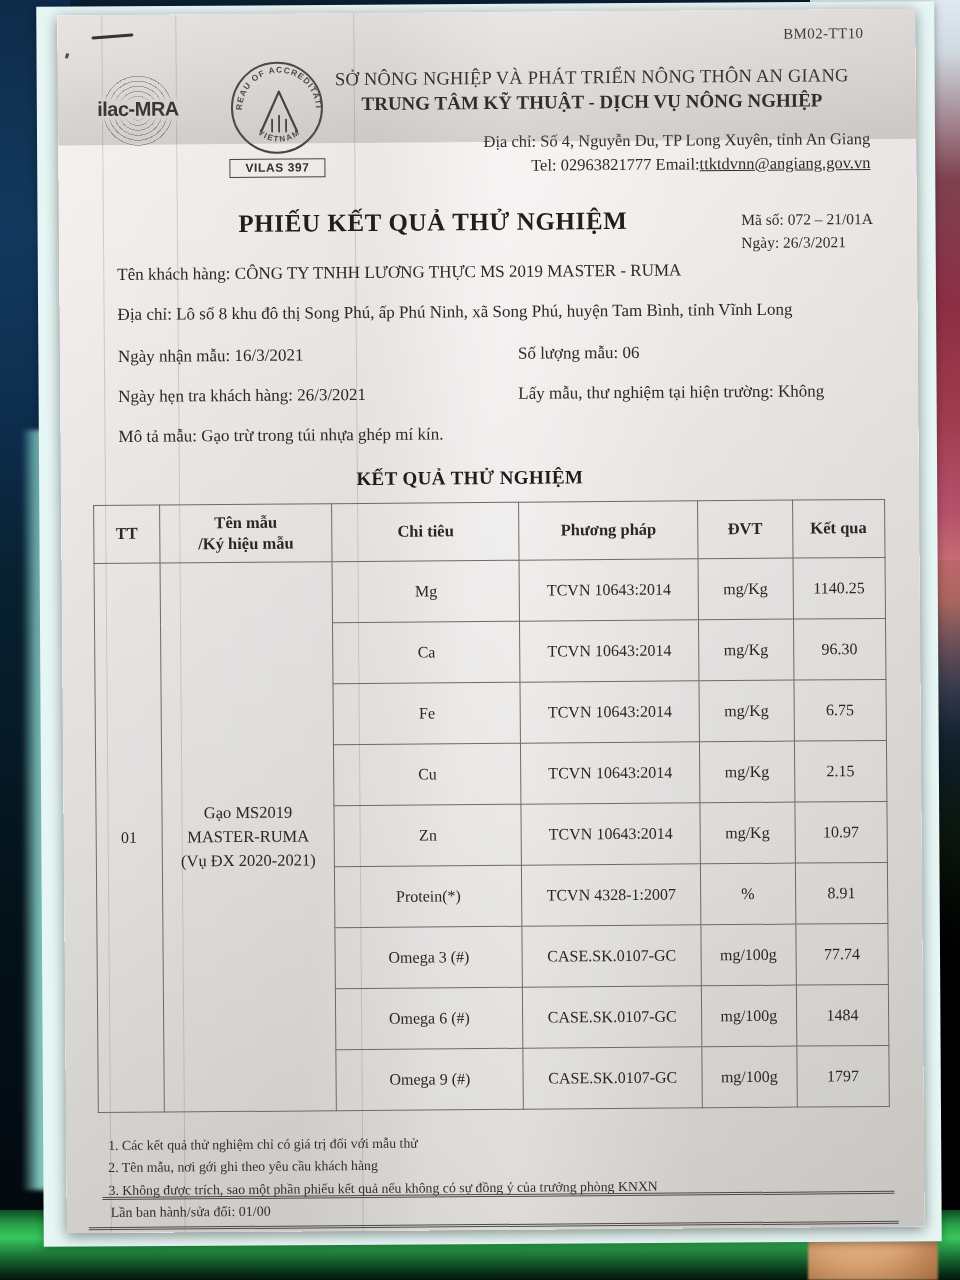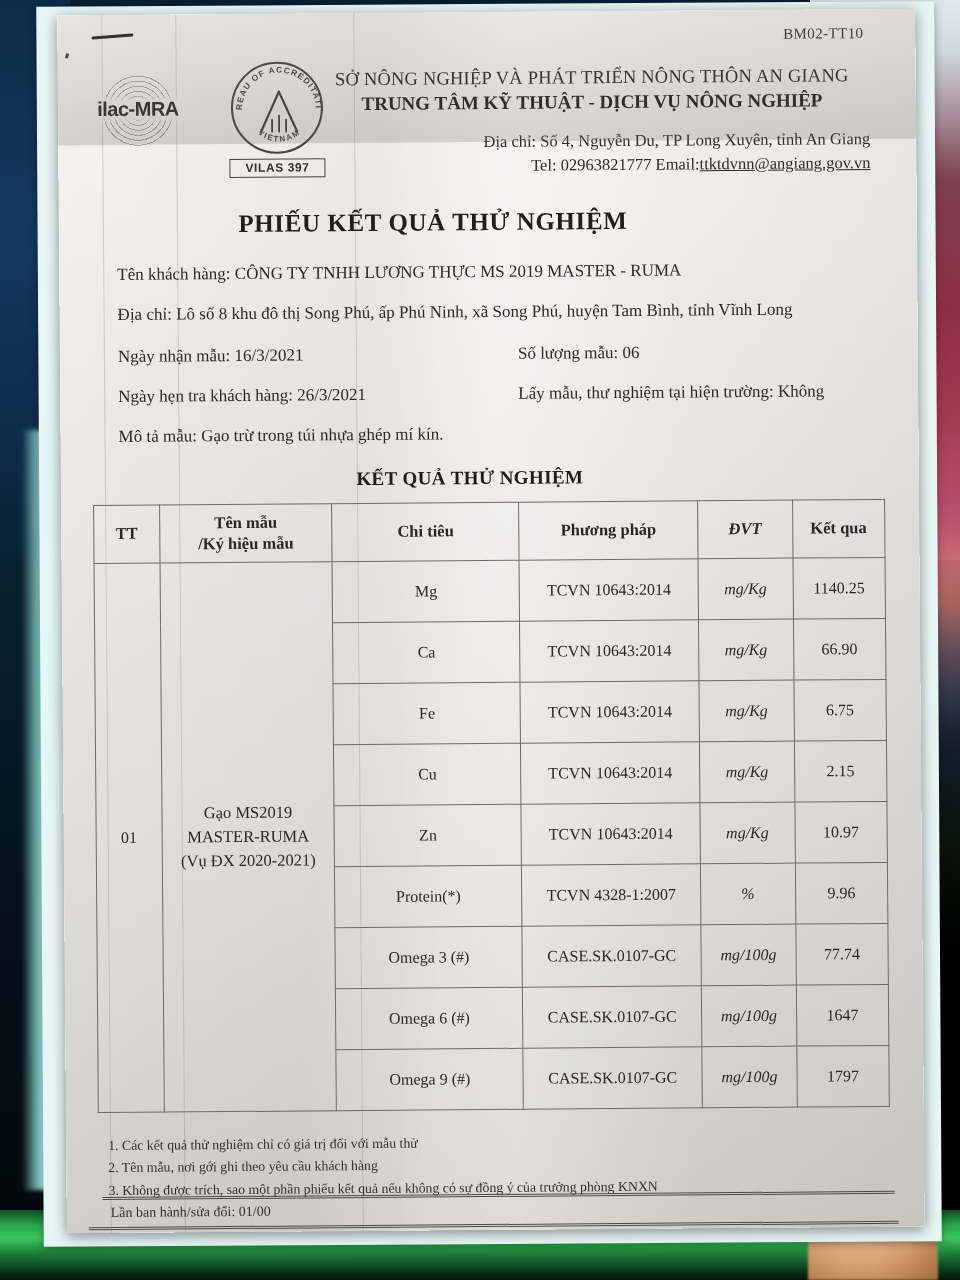--- a/index.html
+++ b/index.html
@@ -204,21 +204,21 @@
     padding: 4px 3px;
     font-weight: normal;
     background: rgba(255,255,255,0.06);
   }
   table.results thead th { font-weight: 700; height: 58px; font-size: 16.5px; line-height:1.25; }
   table.results tbody td { height: 61px; }
   .col-tt     { width: 64px; }
   .col-name   { width: 168px; }
   .col-param  { width: 182px; }
   .col-method { width: 174px; }
-  .col-unit   { width: 92px; font-style: italic; }
+  .col-unit   { width: 92px; }
   .col-result { width: 90px; }
   .cell-name { line-height: 1.45; font-size: 16.5px; }
   .cell-result { font-size: 16px; }
 
   
   .notes { position:absolute; left: 42px; right: 40px; top: 1120px; font-size: 13.8px; line-height: 1.55; color:#33302c; }
   .notes div { margin-bottom: 1px; }
   .rule {
     position:absolute; left: 36px; right: 30px; top: 1182px;
     border-top: 1px solid #4d4945; height: 3px; border-bottom: 1px solid #4d4945;
@@ -294,20 +294,24 @@
         </div>
 
         <div class="addr">
           <div class="l">Địa chỉ: Số 4, Nguyễn Du, TP Long Xuyên, tỉnh An Giang</div>
           <div class="l"><span>Tel: 02963821777  Email:</span><span class="email-u">ttktdvnn@angiang.gov.vn</span></div>
         </div>
       </div>
 
       <div class="title-wrap">
         <div class="title">PHIẾU KẾT QUẢ THỬ NGHIỆM</div>
+        <div class="code-block">
+          <div>Mã số: 072 – 21/01A</div>
+          <div>Ngày: 26/3/2021</div>
+        </div>
       </div>
 
       <div class="info">
         <div class="row">
           <span>Tên khách hàng:</span>
           <span>CÔNG TY TNHH LƯƠNG THỰC MS 2019 MASTER - RUMA</span>
         </div>
         <div class="row tall">
           <span>Địa chỉ:</span>
           <span>Lô số 8 khu đô thị Song Phú, ấp Phú Ninh, xã Song Phú, huyện Tam Bình, tỉnh Vĩnh Long</span>
@@ -351,21 +355,21 @@
               </td>
               <td class="col-param">Mg</td>
               <td class="col-method">TCVN 10643:2014</td>
               <td class="col-unit">mg/Kg</td>
               <td class="col-result cell-result">1140.25</td>
             </tr>
             <tr>
               <td class="col-param">Ca</td>
               <td class="col-method">TCVN 10643:2014</td>
               <td class="col-unit">mg/Kg</td>
-              <td class="col-result cell-result">66.90</td>
+              <td class="col-result cell-result">96.30</td>
             </tr>
             <tr>
               <td class="col-param">Fe</td>
               <td class="col-method">TCVN 10643:2014</td>
               <td class="col-unit">mg/Kg</td>
               <td class="col-result cell-result">6.75</td>
             </tr>
             <tr>
               <td class="col-param">Cu</td>
               <td class="col-method">TCVN 10643:2014</td>
@@ -375,33 +379,33 @@
             <tr>
               <td class="col-param">Zn</td>
               <td class="col-method">TCVN 10643:2014</td>
               <td class="col-unit">mg/Kg</td>
               <td class="col-result cell-result">10.97</td>
             </tr>
             <tr>
               <td class="col-param">Protein(*)</td>
               <td class="col-method">TCVN 4328-1:2007</td>
               <td class="col-unit">%</td>
-              <td class="col-result cell-result">9.96</td>
+              <td class="col-result cell-result">8.91</td>
             </tr>
             <tr>
               <td class="col-param">Omega 3 (#)</td>
               <td class="col-method">CASE.SK.0107-GC</td>
               <td class="col-unit">mg/100g</td>
               <td class="col-result cell-result">77.74</td>
             </tr>
             <tr>
               <td class="col-param">Omega 6 (#)</td>
               <td class="col-method">CASE.SK.0107-GC</td>
               <td class="col-unit">mg/100g</td>
-              <td class="col-result cell-result">1647</td>
+              <td class="col-result cell-result">1484</td>
             </tr>
             <tr>
               <td class="col-param">Omega 9 (#)</td>
               <td class="col-method">CASE.SK.0107-GC</td>
               <td class="col-unit">mg/100g</td>
               <td class="col-result cell-result">1797</td>
             </tr>
           </tbody>
       </table>
 

